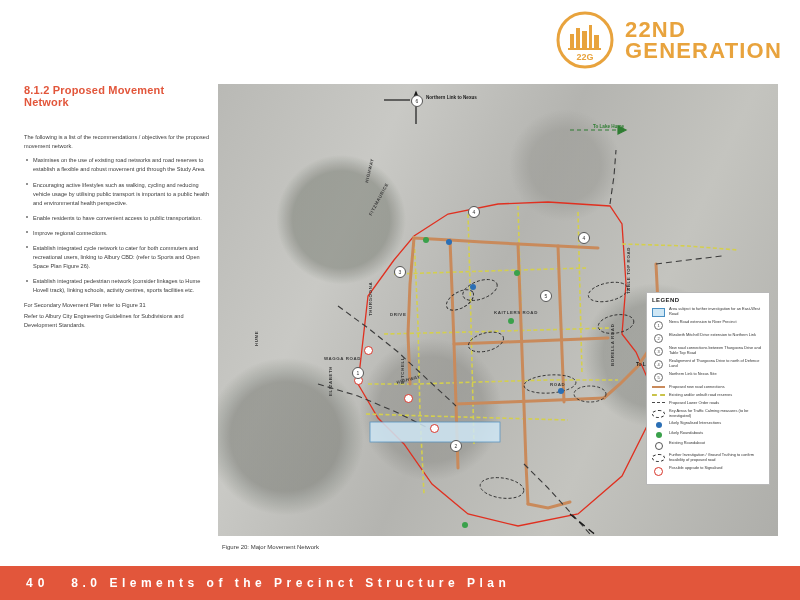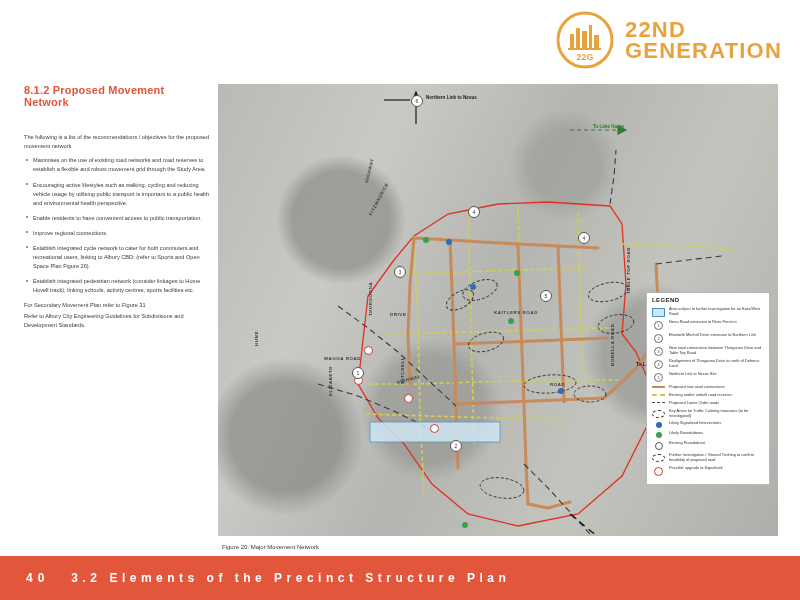--- a/index.html
+++ b/index.html
@@ -114,21 +114,21 @@
     font-size:5px;color:#333;display:flex;align-items:center;justify-content:center;
   }
   .mdot{position:absolute;border-radius:50%;}
   .mdot.blue{background:#2b6fb5;width:6px;height:6px;}
   .mdot.green{background:#3aa14b;width:6px;height:6px;}
   .mdot.redring{background:#fff;border:1.6px solid #D8352A;width:7px;height:7px;}
   .tolake{position:absolute;font-size:4.8px;font-weight:bold;color:#1a1a1a;white-space:nowrap;}
 
   
   .footer{
-    position:absolute;left:0;bottom:0;width:800px;height:44px;background:#E2563B;
+    position:absolute;left:0;bottom:0;width:800px;height:34px;background:#E2563B;
     display:flex;align-items:center;
   }
   .footer .pagenum{
     color:#ffffff;font-size:12px;letter-spacing:5px;margin-left:26px;font-weight:bold;
   }
   .footer .ftitle{
     color:#ffffff;font-size:12px;letter-spacing:4.5px;margin-left:22px;font-weight:bold;
   }
 </style>
 </head>
@@ -390,16 +390,16 @@
       </div>
     </div>
 
     <div class="fig-capwrap">
       <div class="fig-caption">Figure 20:  Major Movement Network</div>
     </div>
   </div>
 
   <div class="footer">
     <div class="pagenum">40</div>
-    <div class="ftitle">3.2 Elements of the Precinct Structure Plan</div>
+    <div class="ftitle">8.0 Elements of the Precinct Structure Plan</div>
   </div>
 
 </div>
 
 </body></html>

